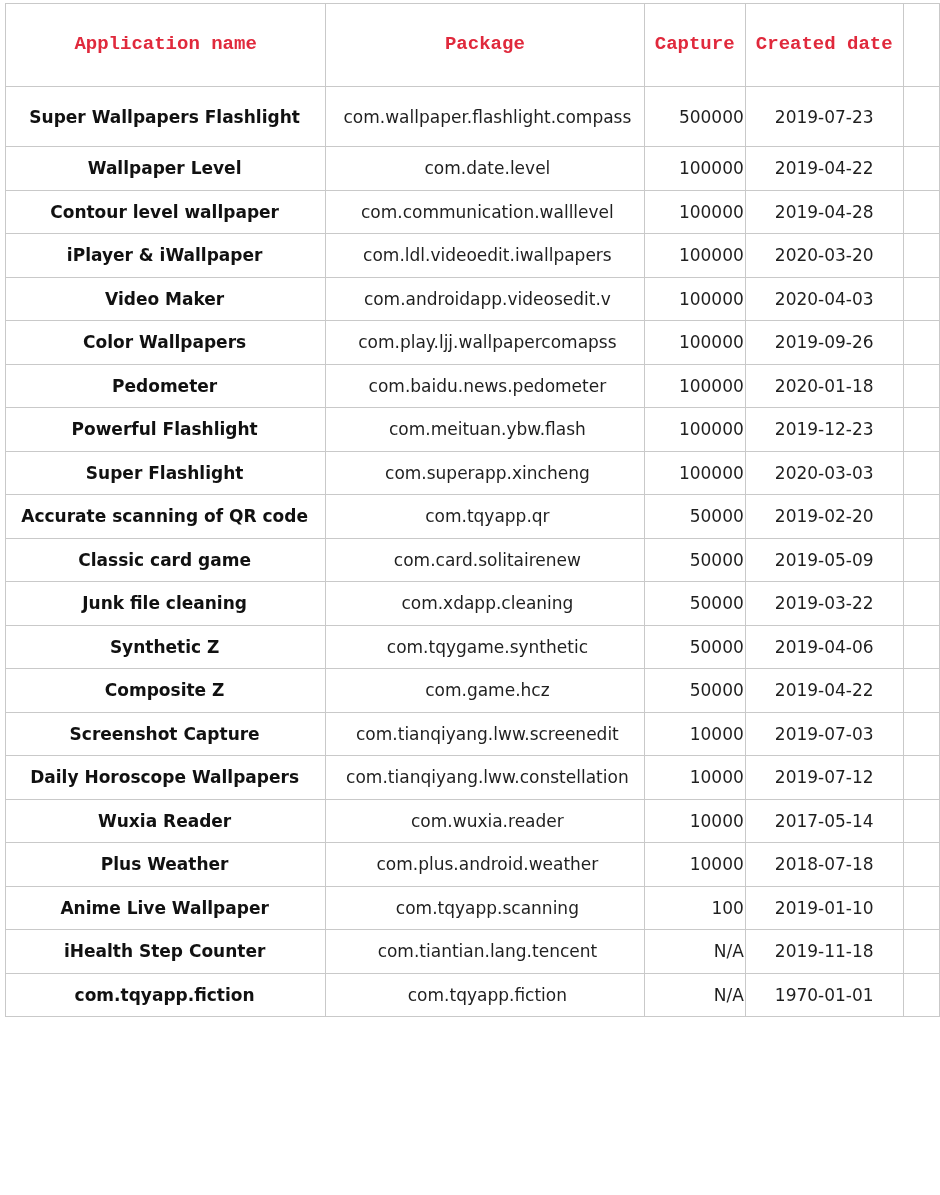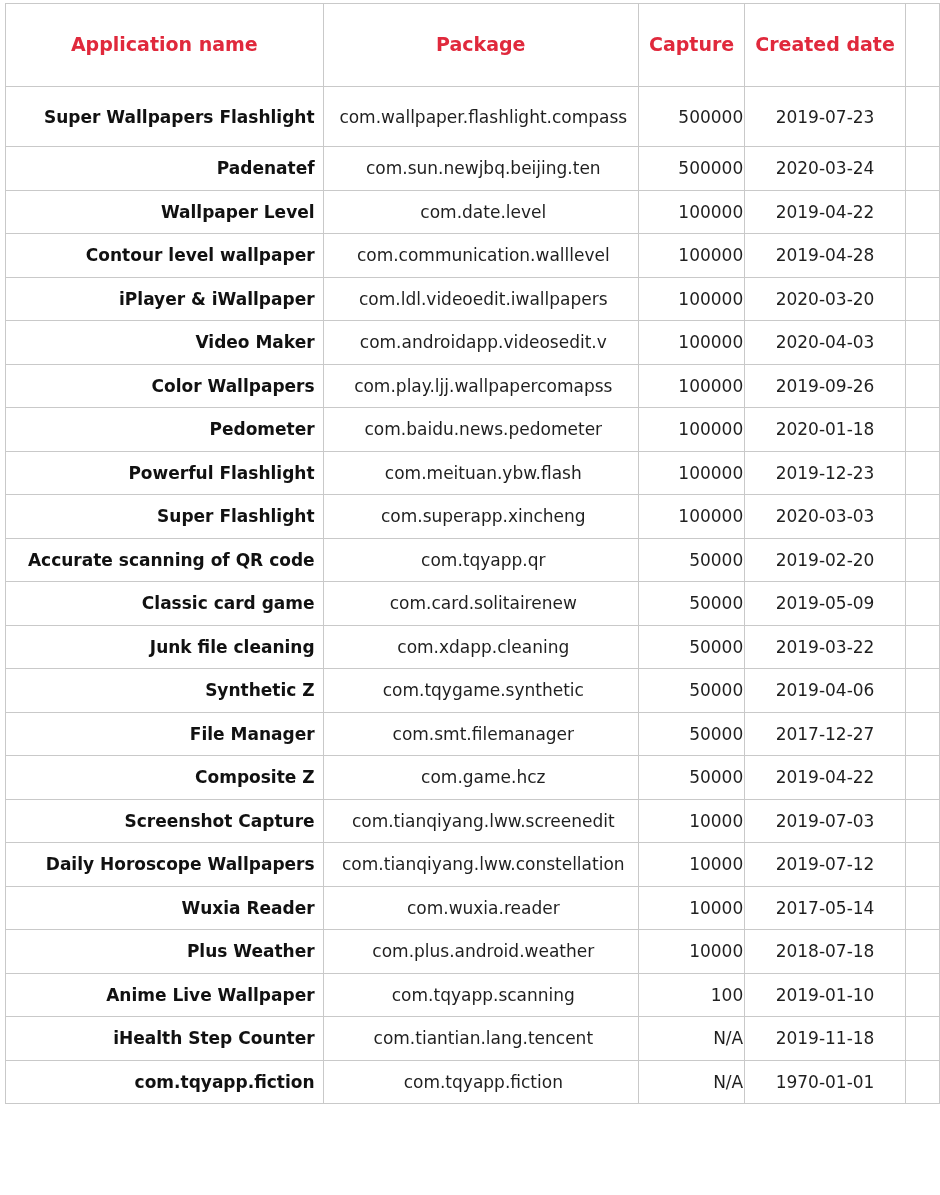--- a/index.html
+++ b/index.html
@@ -32,28 +32,29 @@
   col.c-extra   { width: 60px;  }
   thead tr { height: 83px; }
   thead th {
     color: var(--header-text, #e0293c);
     font-weight: bold;
     font-size: 19px;
     text-align: center;
     line-height: 1.55;
     white-space: normal;
     padding: 0 10px;
+    font-family: Liberation Mono, monospace;
   }
   tbody tr { height: 43.5px; }
   tbody tr.first { height: 60px; }
   tbody td { font-size: 17px; color: var(--body-text, #1f1f1f); }
   td.col-name {
     font-weight: bold;
     color: var(--app-name-text, #111111);
-    text-align: right;
+    text-align: center;
     padding-left: 6px;
     padding-right: 8px;
   }
   td.col-package  { text-align: center; padding-left: 7px; padding-right: 2px; }
   td.col-installs { text-align: right; padding-left: 7px; }
   td.col-date     { text-align: center; }
   td.col-extra    { }
 </style>
 </head>
 <body>
@@ -78,27 +79,20 @@
     </thead>
     <tbody>
         <tr class="first">
           <td class="col-name">Super Wallpapers Flashlight</td>
           <td class="col-package">com.wallpaper.flashlight.compass</td>
           <td class="col-installs">500000</td>
           <td class="col-date">2019-07-23</td>
           <td class="col-extra"></td>
         </tr>
         <tr>
-          <td class="col-name">Padenatef</td>
-          <td class="col-package">com.sun.newjbq.beijing.ten</td>
-          <td class="col-installs">500000</td>
-          <td class="col-date">2020-03-24</td>
-          <td class="col-extra"></td>
-        </tr>
-        <tr>
           <td class="col-name">Wallpaper Level</td>
           <td class="col-package">com.date.level</td>
           <td class="col-installs">100000</td>
           <td class="col-date">2019-04-22</td>
           <td class="col-extra"></td>
         </tr>
         <tr>
           <td class="col-name">Contour level wallpaper</td>
           <td class="col-package">com.communication.walllevel</td>
           <td class="col-installs">100000</td>
@@ -166,27 +160,20 @@
           <td class="col-package">com.xdapp.cleaning</td>
           <td class="col-installs">50000</td>
           <td class="col-date">2019-03-22</td>
           <td class="col-extra"></td>
         </tr>
         <tr>
           <td class="col-name">Synthetic Z</td>
           <td class="col-package">com.tqygame.synthetic</td>
           <td class="col-installs">50000</td>
           <td class="col-date">2019-04-06</td>
-          <td class="col-extra"></td>
-        </tr>
-        <tr>
-          <td class="col-name">File Manager</td>
-          <td class="col-package">com.smt.filemanager</td>
-          <td class="col-installs">50000</td>
-          <td class="col-date">2017-12-27</td>
           <td class="col-extra"></td>
         </tr>
         <tr>
           <td class="col-name">Composite Z</td>
           <td class="col-package">com.game.hcz</td>
           <td class="col-installs">50000</td>
           <td class="col-date">2019-04-22</td>
           <td class="col-extra"></td>
         </tr>
         <tr>

